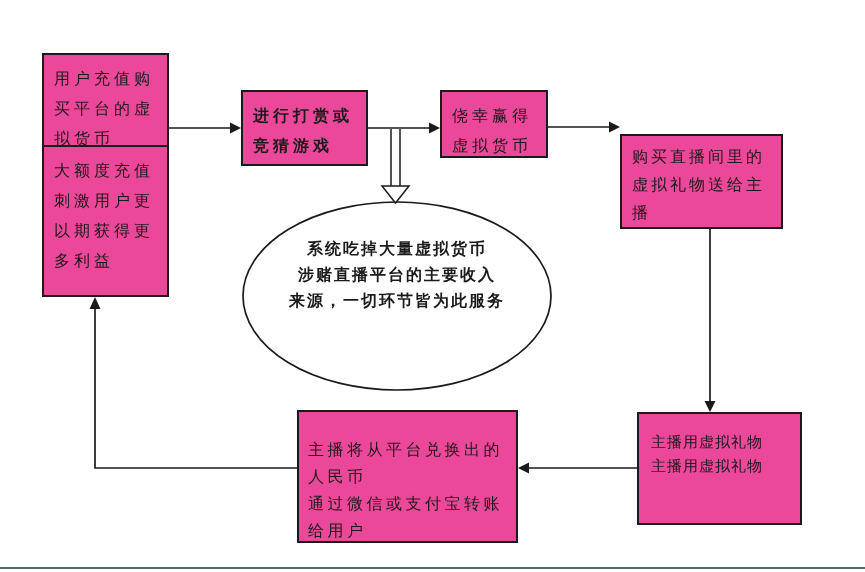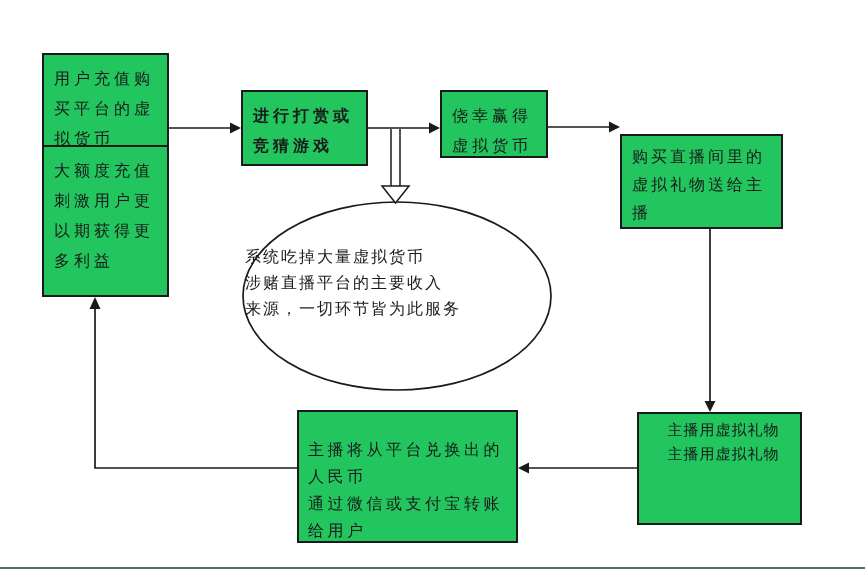--- a/index.html
+++ b/index.html
@@ -16,21 +16,21 @@
     font-family: "Liberation Serif", "DejaVu Serif", serif;
     color: #1a1a1a;
   }
   #connector-layer {
     position: absolute;
     left: 0; top: 0;
     width: 865px; height: 572px;
   }
   .node {
     position: absolute;
-    background: #22c55e;
+    background: #ec4899;
     border: 2px solid #1a1a1a;
     box-sizing: border-box;
     font-size: 16px;
   }
   .node .line {
     white-space: nowrap;
   }
   
   #box-recharge-group { left: 42px; top: 53px; width: 127px; height: 244px; }
   .cell {
@@ -42,29 +42,30 @@
   #cell-recharge { height: 92px; border-bottom: 2px solid #1a1a1a; }
   #cell-stimulate { height: 148px; }
 
   #box-tipping { left: 241px; top: 90px; width: 127px; height: 76px;
                  padding: 9px 4px 0 10px; line-height: 30px; letter-spacing: 4px; font-weight: bold; }
   #box-lucky   { left: 440px; top: 90px; width: 108px; height: 68px;
                  padding: 9px 4px 0 10px; line-height: 30px; letter-spacing: 4px; }
   #box-gifts   { left: 620px; top: 90px; width: 163px; height: 95px;
                  padding: 7px 4px 0 10px; line-height: 28px; letter-spacing: 3px; margin-top: 44px; }
   #box-exchange { left: 637px; top: 412px; width: 165px; height: 113px;
-                  padding: 4px 4px 0 12px; line-height: 24px; letter-spacing: 1px; font-size: 15px; text-align: center; }
+                  padding: 16px 4px 0 12px; line-height: 24px; letter-spacing: 1px; font-size: 15px; }
   #box-transfer { left: 297px; top: 410px; width: 221px; height: 133px;
                   padding: 24px 4px 0 9px; line-height: 27px; letter-spacing: 3.5px; }
 
   #ellipse-text {
     position: absolute;
-    left: 245px; top: 244px;
+    left: 245px; top: 236px;
     width: 304px;
-    font-weight: normal;
+    text-align: center;
+    font-weight: bold;
     font-size: 16px;
     line-height: 26px;
     letter-spacing: 2px;
   }
   #bottom-rule {
     position: absolute;
     left: 0; top: 567px;
     width: 865px; height: 2px;
     background: #4e705f;
   }

